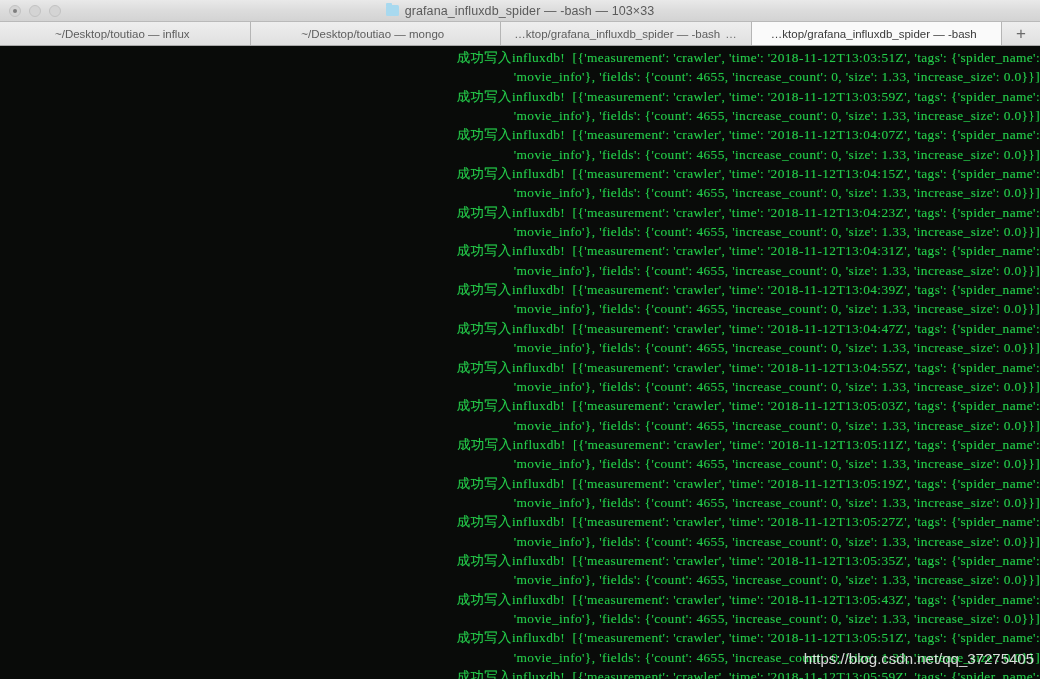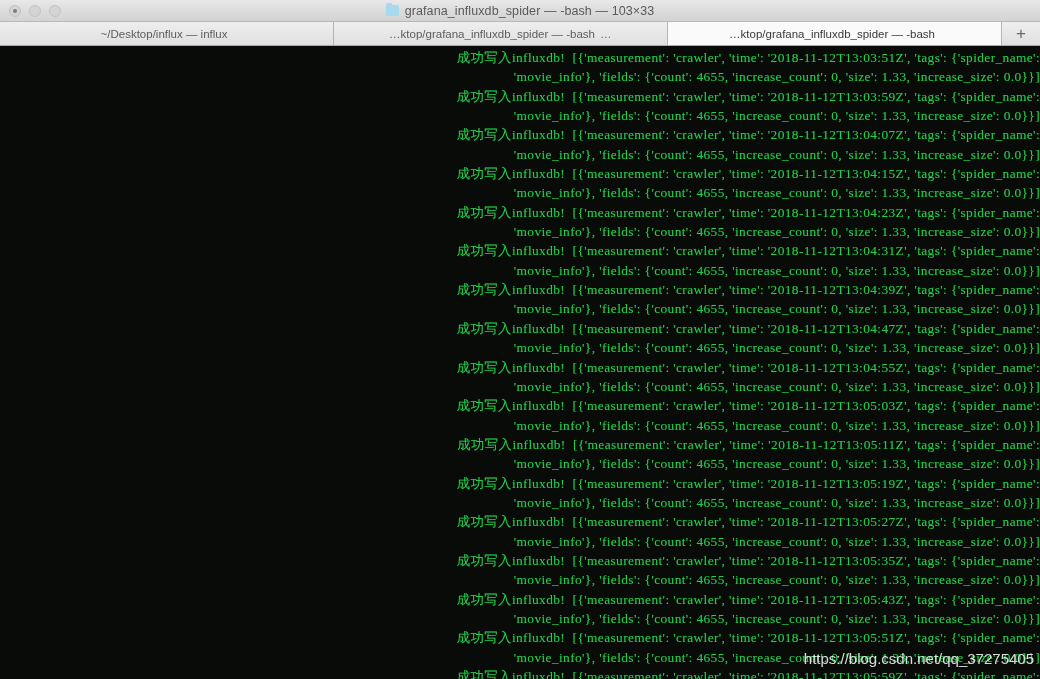--- a/index.html
+++ b/index.html
@@ -152,21 +152,25 @@
       <div class="dot"></div>
     </div>
     <div id="title-wrap">
       <div id="folder-icon"></div>
       <span id="title-text">grafana_influxdb_spider — -bash — 103×33</span>
     </div>
   </div>
 
   <div id="tabbar">
     <div class="tab">
-      <span>~/Desktop/influx — influx</span>
+      <span>~/Desktop/toutiao — influx</span>
+      <span class="ellipsis"></span>
+    </div>
+    <div class="tab">
+      <span>~/Desktop/toutiao — mongo</span>
       <span class="ellipsis"></span>
     </div>
     <div class="tab">
       <span>…ktop/grafana_influxdb_spider — -bash</span>
       <span class="ellipsis">…</span>
     </div>
     <div class="tab active">
       <span>…ktop/grafana_influxdb_spider — -bash</span>
       <span class="ellipsis"></span>
     </div>

